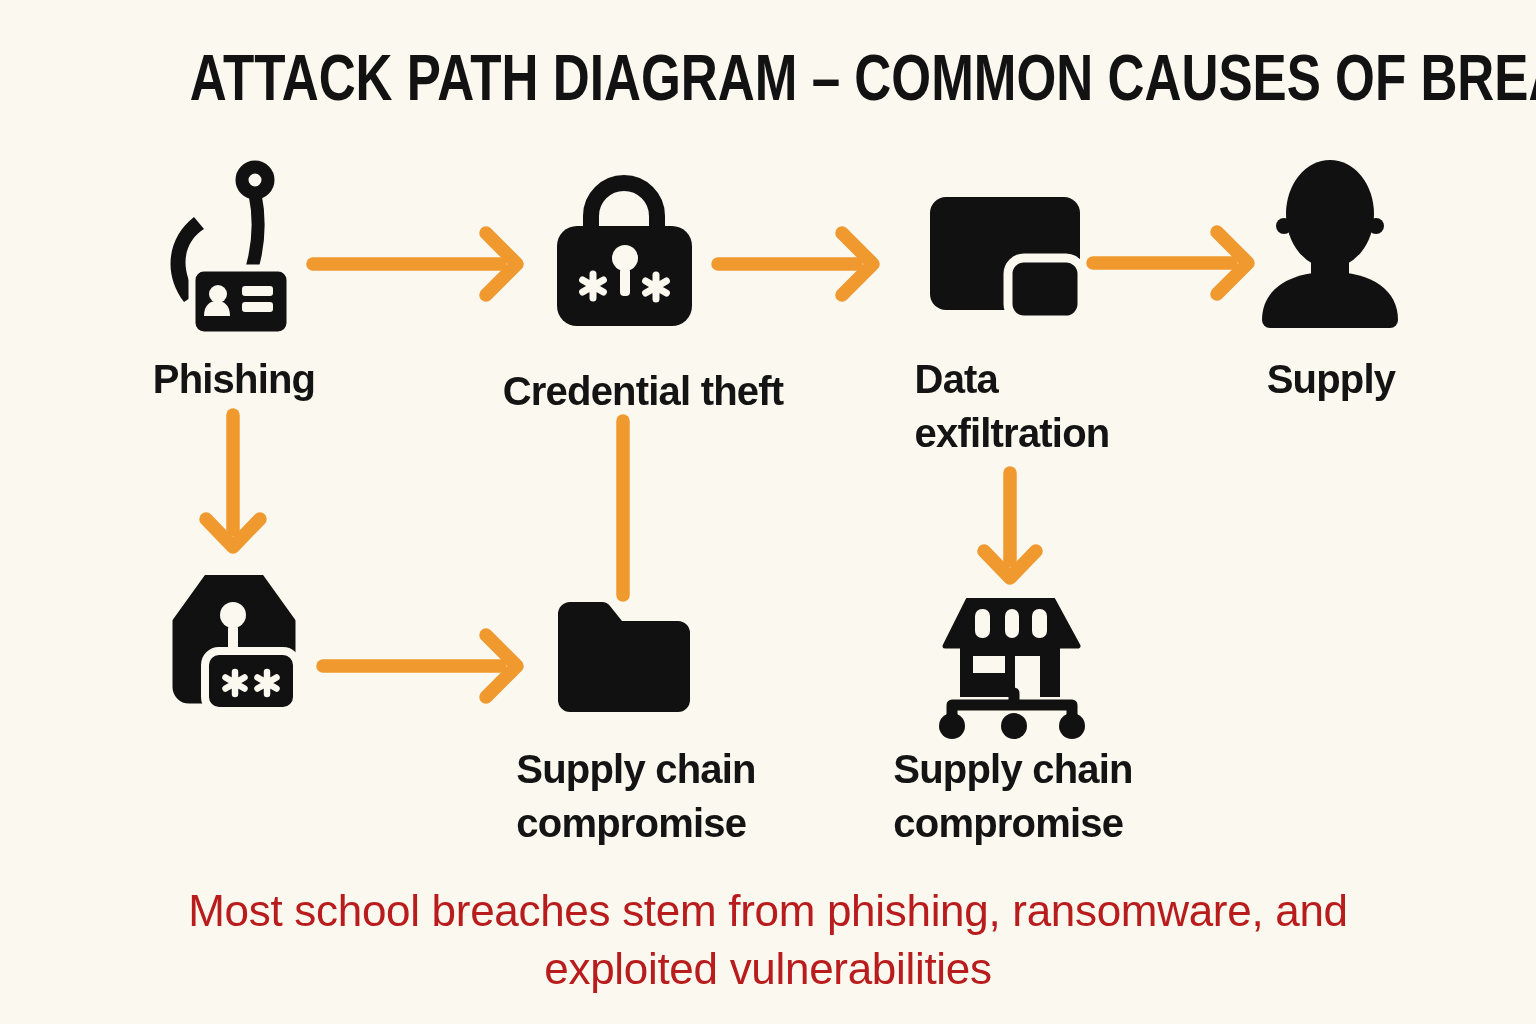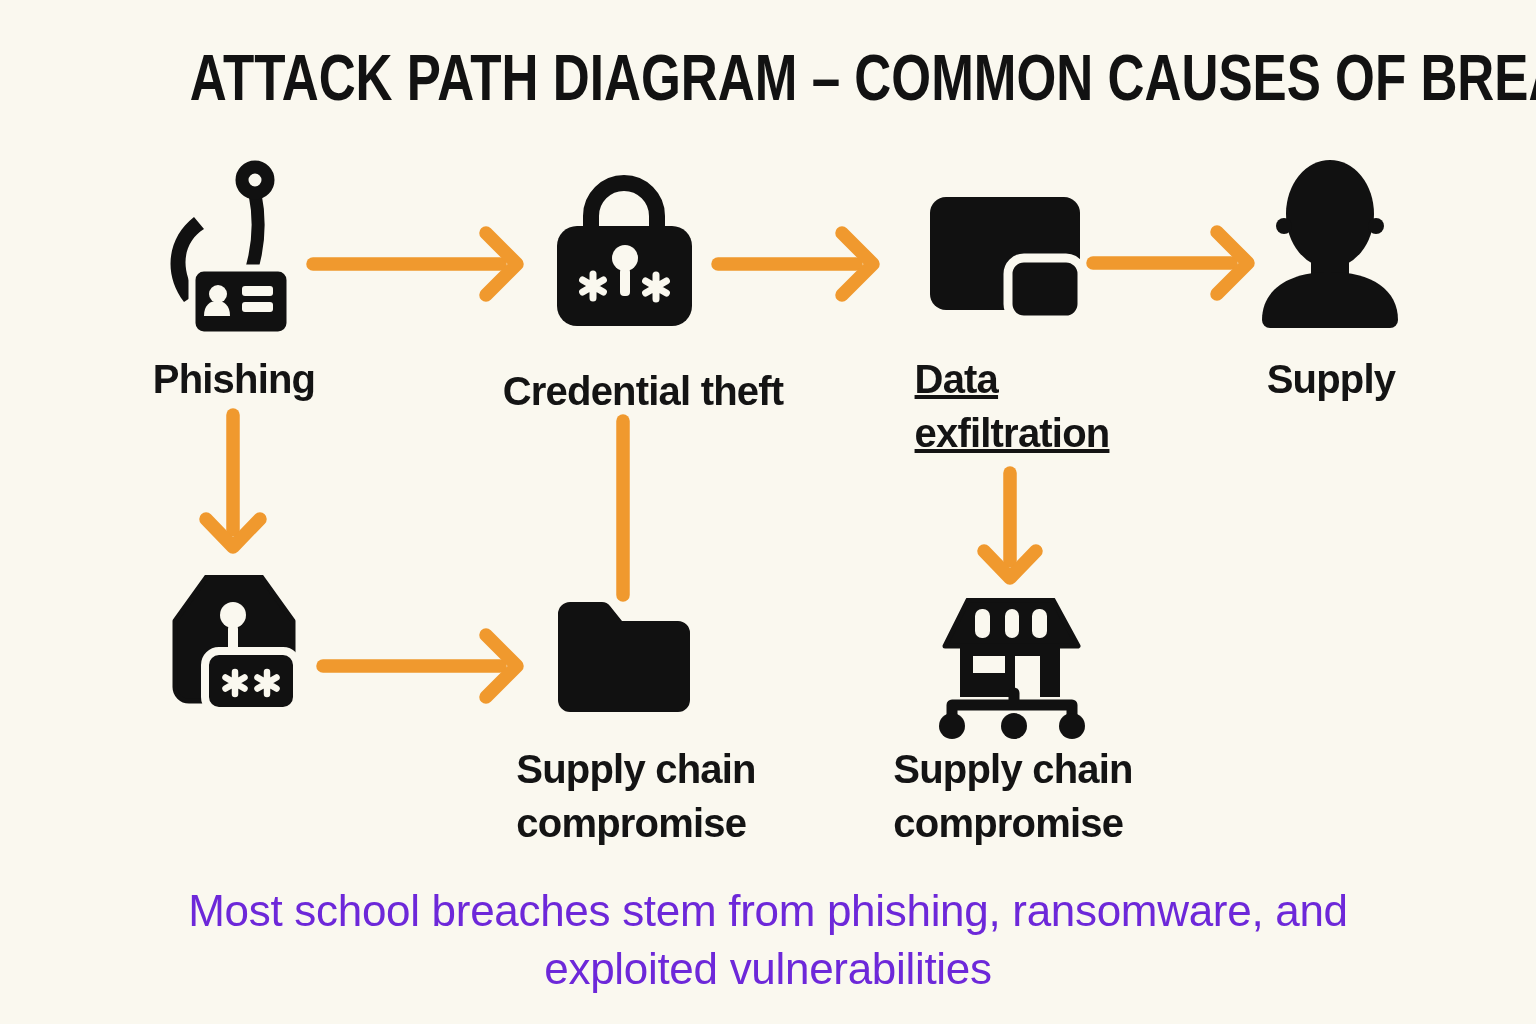--- a/index.html
+++ b/index.html
@@ -43,21 +43,21 @@
     line-height: 54px;
     color: #141414;
     white-space: nowrap;
   }
 
   .caption {
     position: absolute; top: 882px; left: 0; width: 100%;
     text-align: center;
     font-size: 44px; font-weight: 400;
     line-height: 58px;
-    color: #6d28d9;
+    color: #b91c1c;
     letter-spacing: -0.3px;
   }
 </style>
 </head>
 <body>
 
 <div class="canvas">
 
   <h1 class="title">
     <span>ATTACK PATH DIAGRAM – COMMON CAUSES OF BREACHES</span>
@@ -120,21 +120,21 @@
     </svg>
   </div>
   <div class="node-label" style="left:643px; top:352px;margin-top:12px;">Credential theft</div>
 
   <div class="icon" style="left:930px; top:197px; width:155px; height:125px;">
     <svg viewBox="0 0 155 125">
       <rect x="0" y="0" width="150" height="113" rx="16" fill="#111111"></rect>
       <rect x="78" y="61" width="74" height="62" rx="16" fill="#111111" stroke="#FAF8EF" stroke-width="9"></rect>
     </svg>
   </div>
-  <div class="node-label" style="left:1012px; top:352px;text-decoration:underline;">
+  <div class="node-label" style="left:1012px; top:352px;">
     <div>Data</div>
     <div>exfiltration</div>
   </div>
 
   <div class="icon" style="left:1256px; top:152px; width:150px; height:178px;">
     <svg viewBox="0 0 150 178">
       <ellipse cx="74" cy="62" rx="44" ry="54" fill="#111111"></ellipse>
       <circle cx="28" cy="74" r="8" fill="#111111"></circle>
       <circle cx="120" cy="74" r="8" fill="#111111"></circle>
       <rect x="55" y="90" width="38" height="42" fill="#111111"></rect>

